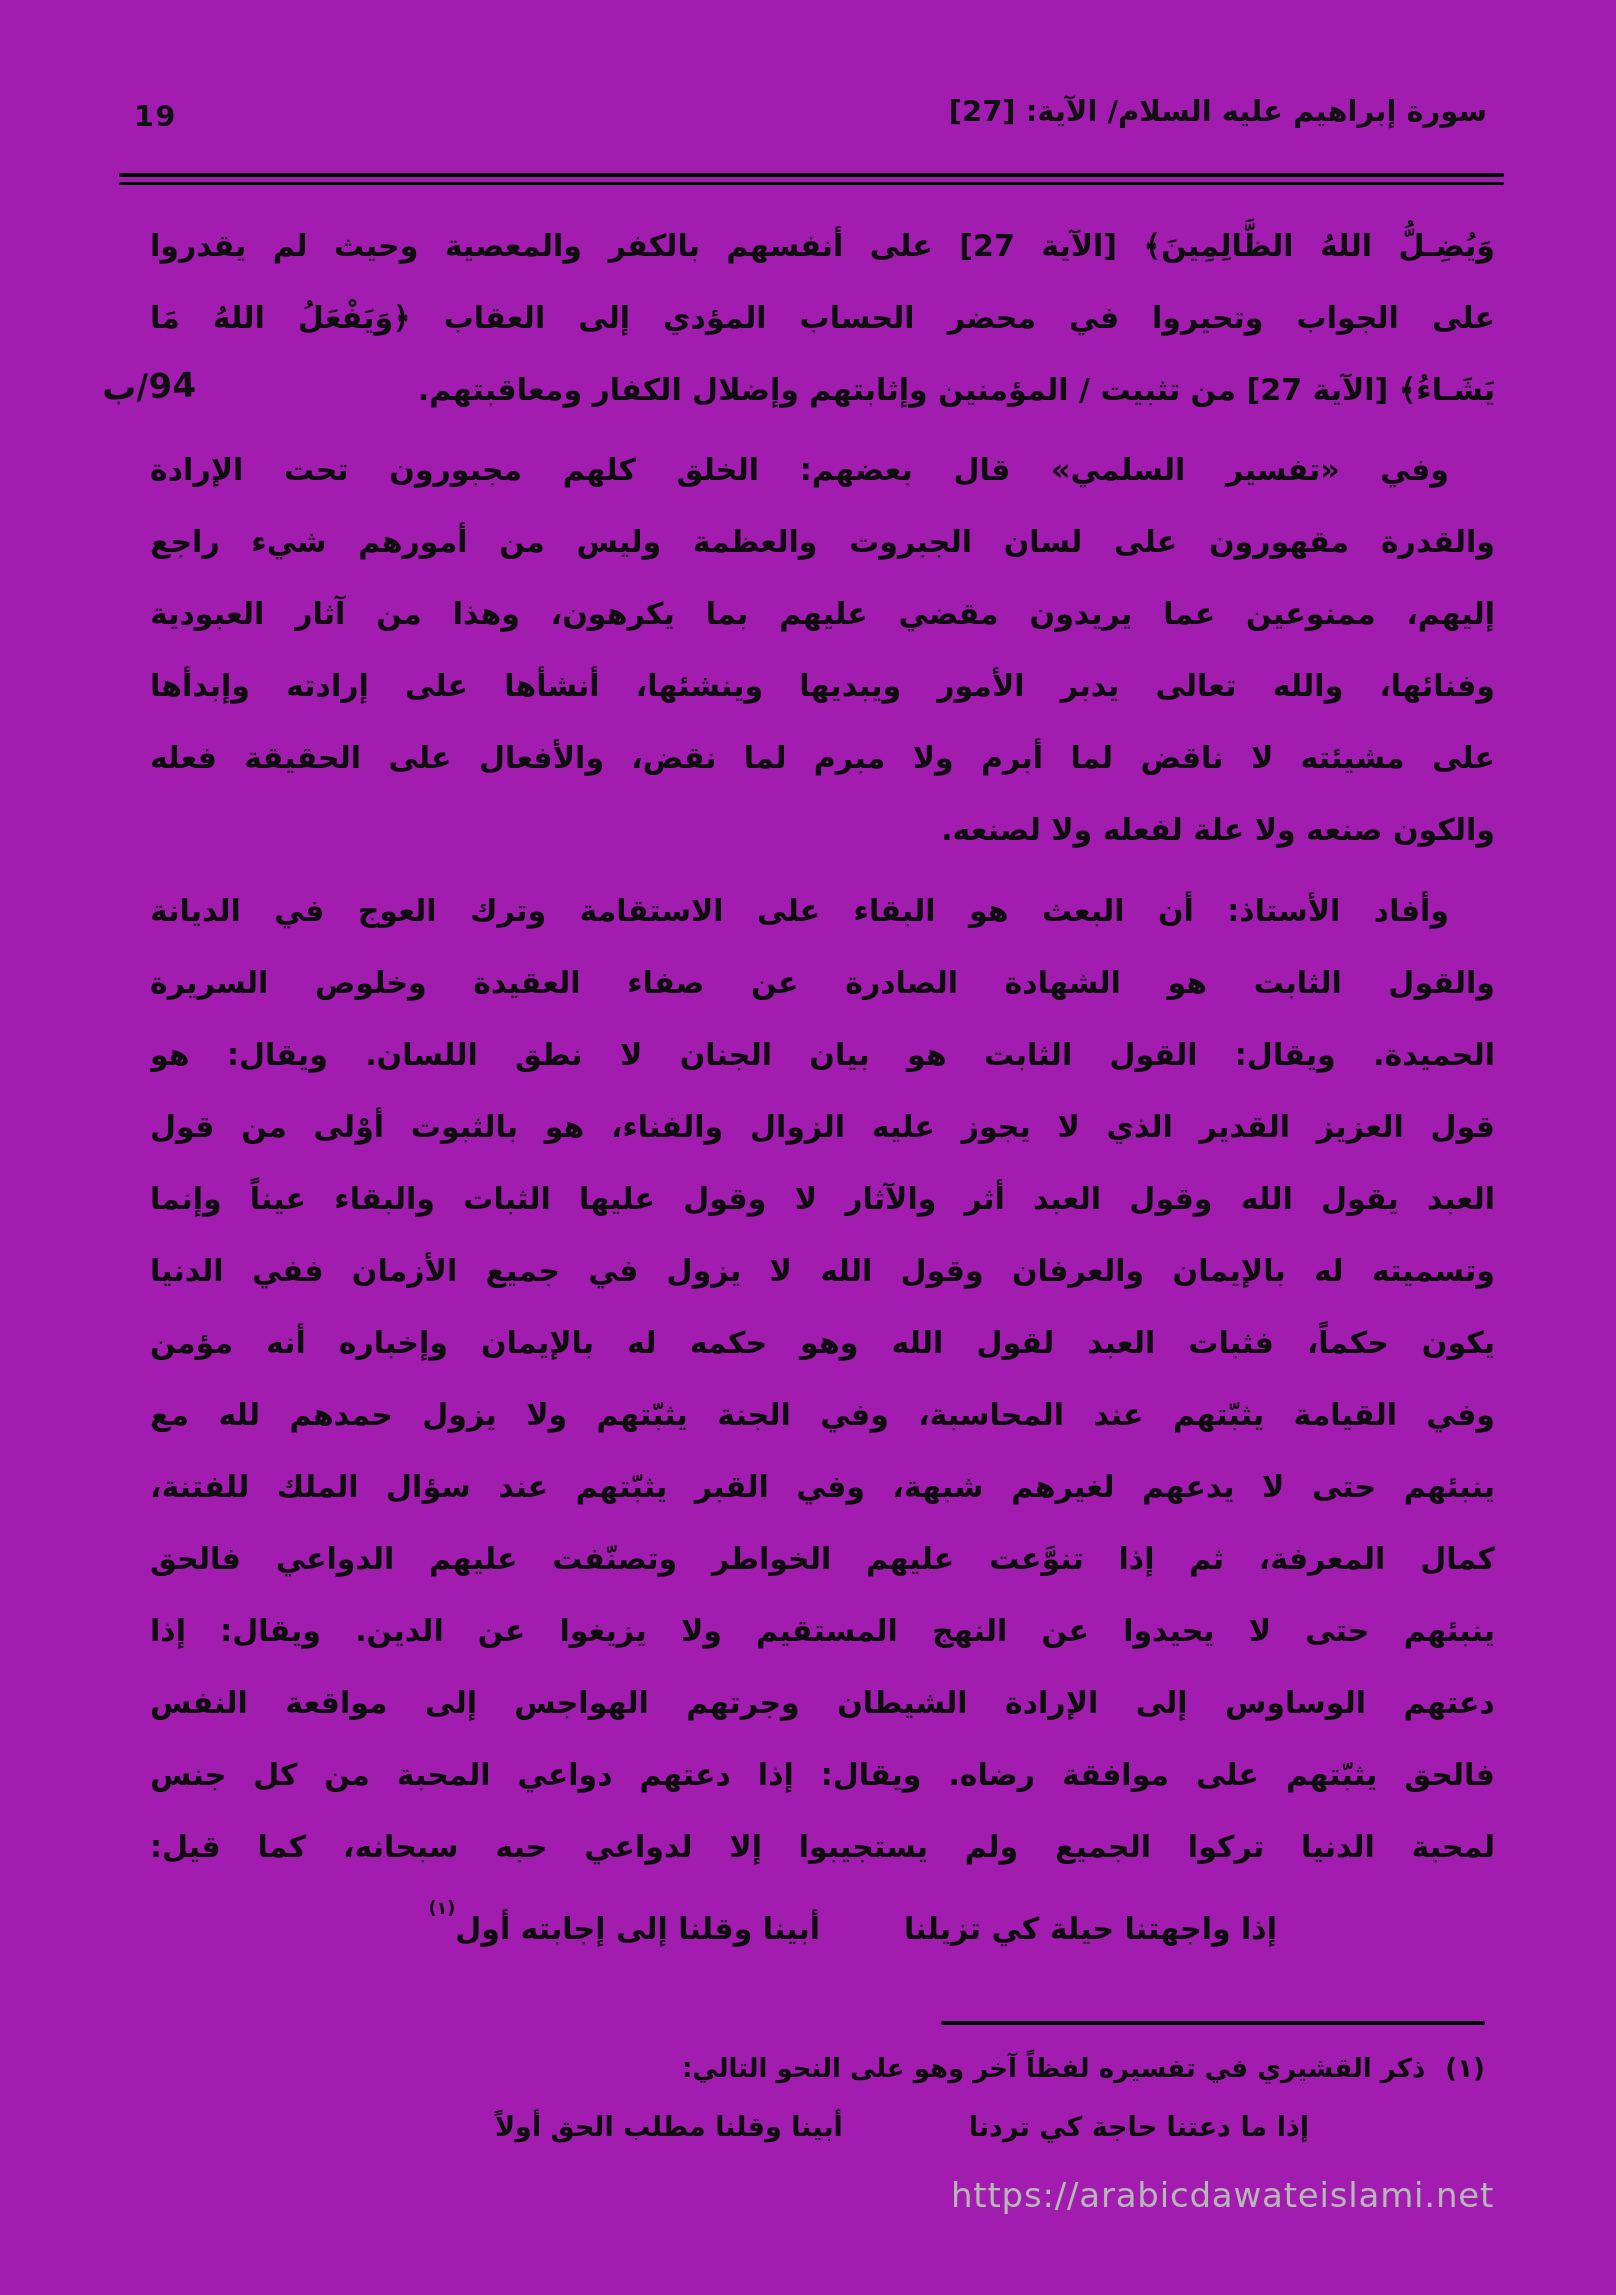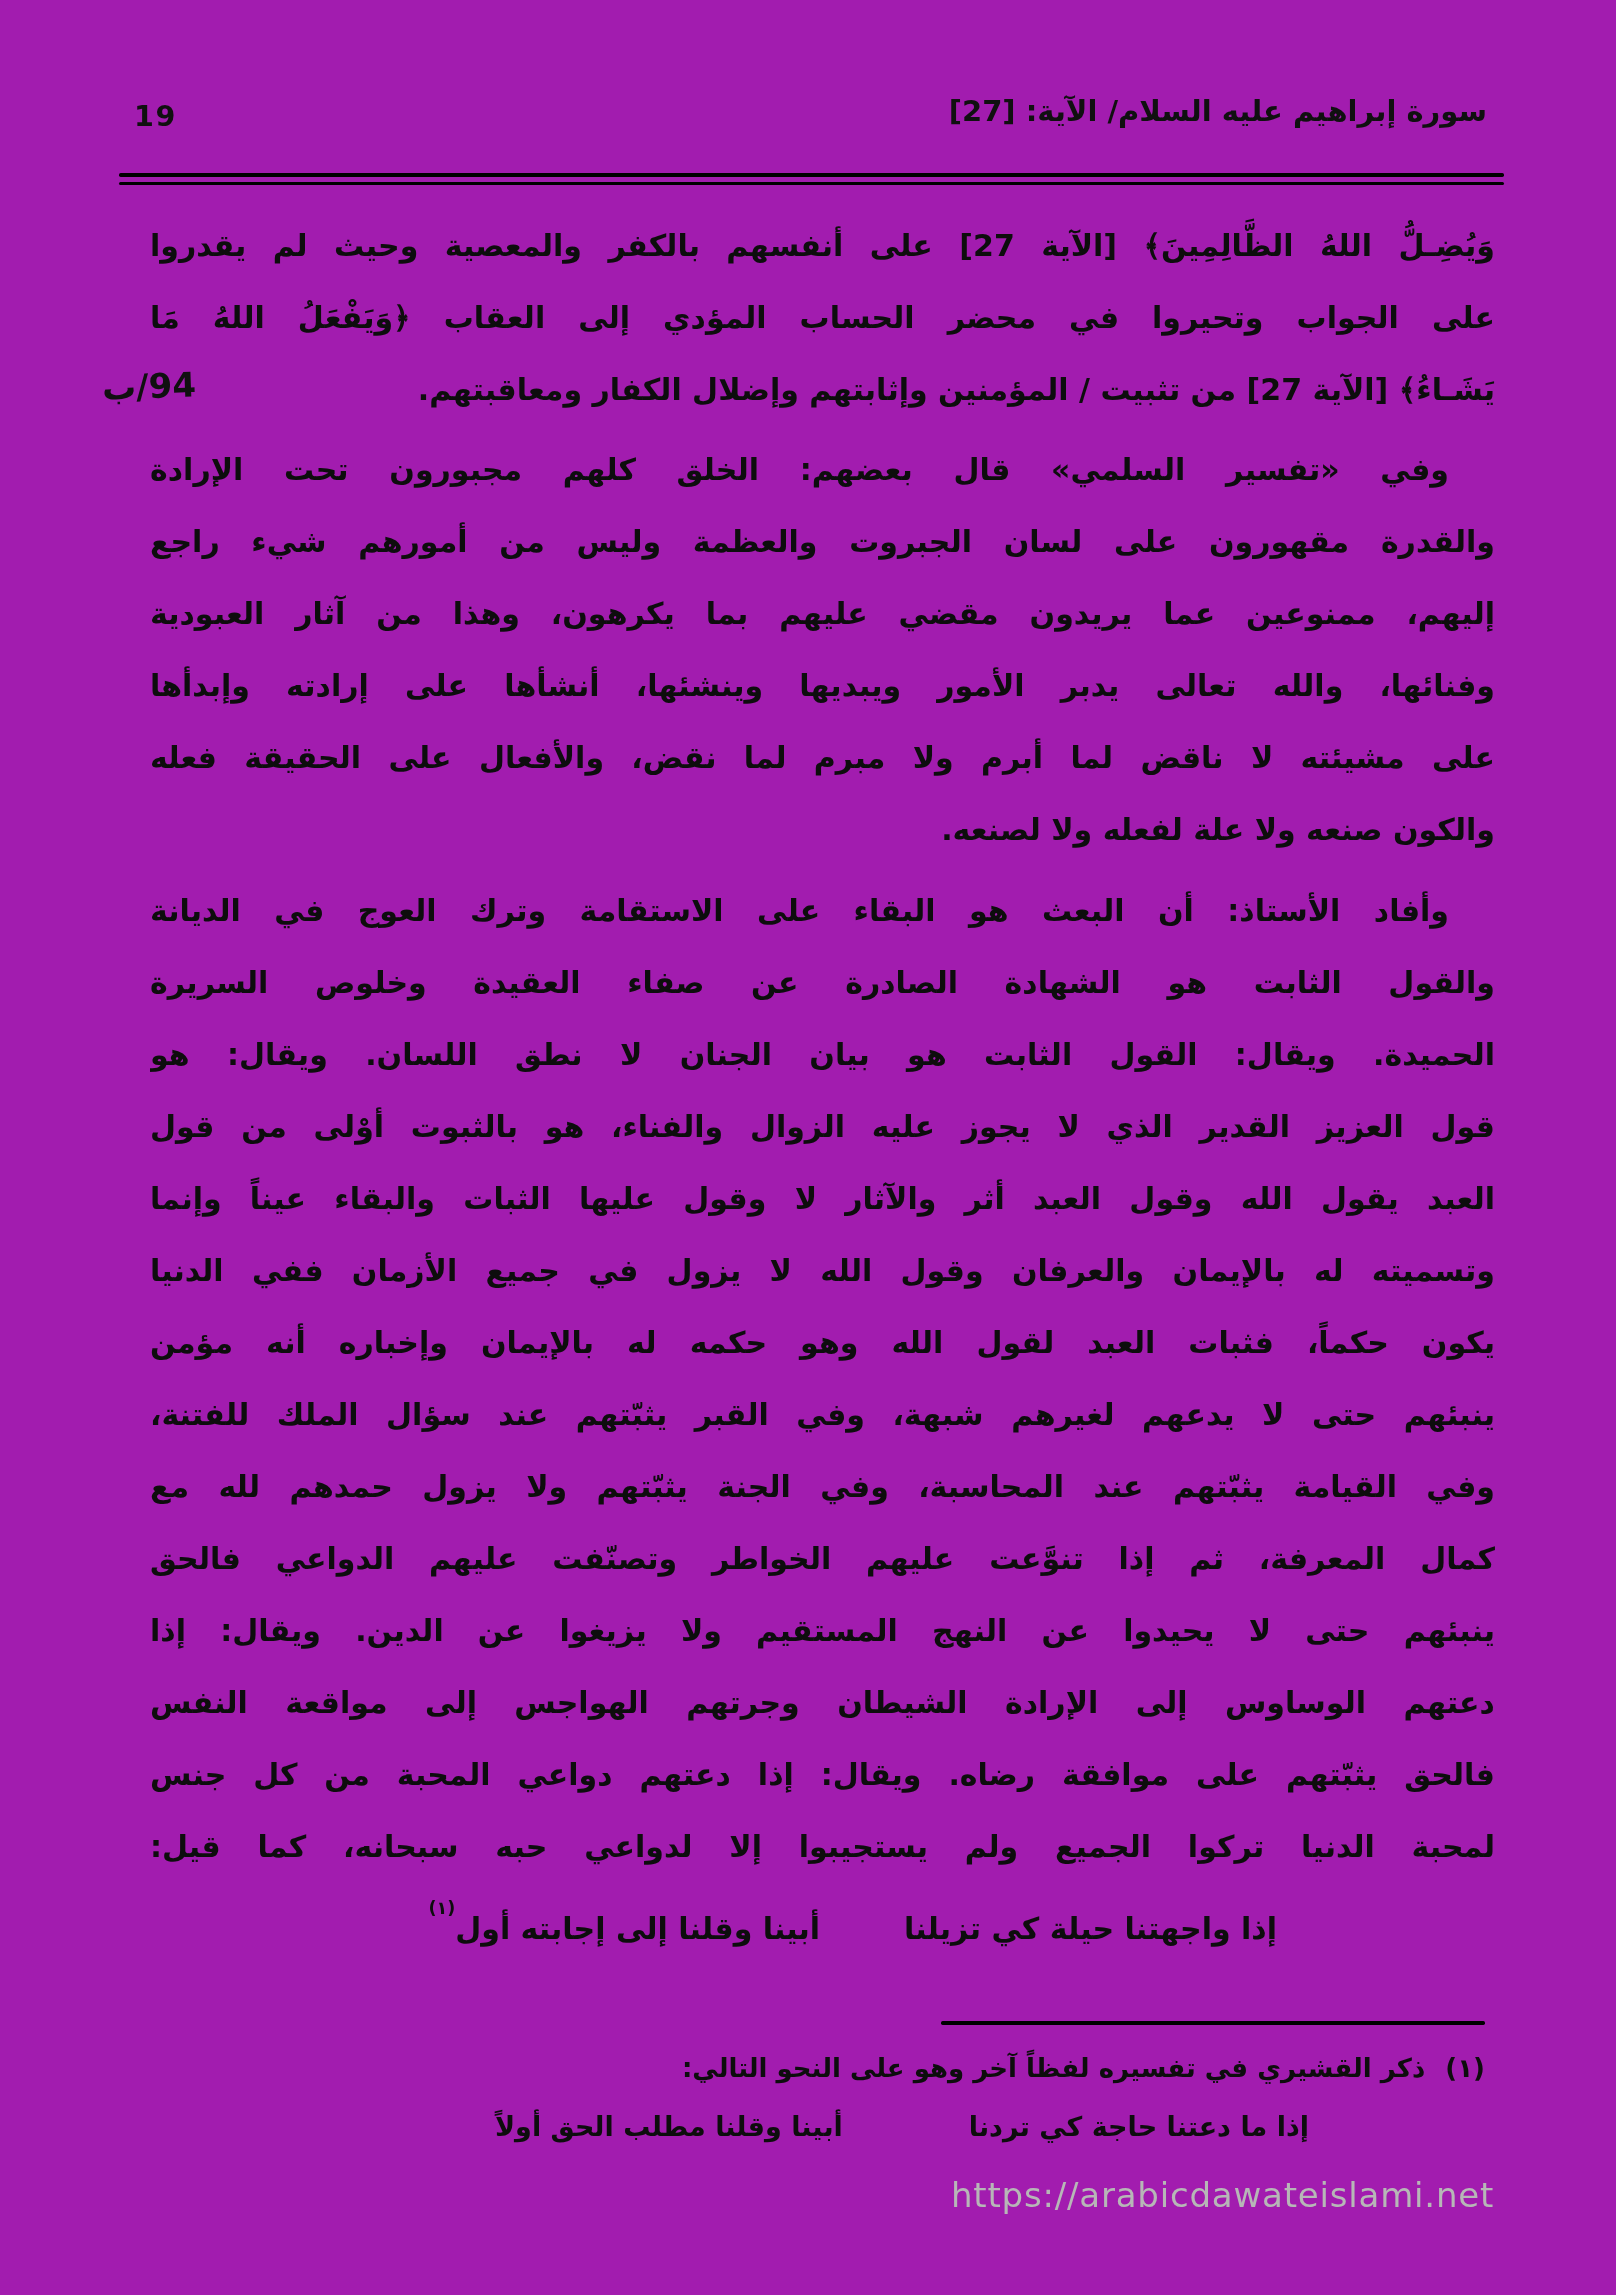--- a/index.html
+++ b/index.html
@@ -96,22 +96,22 @@
     <div class="ln jst">وفنائها، والله تعالى يدبر الأمور ويبديها وينشئها، أنشأها على إرادته وإبدأها</div>
     <div class="ln jst">على مشيئته لا ناقض لما أبرم ولا مبرم لما نقض، والأفعال على الحقيقة فعله</div>
     <div class="ln">والكون صنعه ولا علة لفعله ولا لصنعه.</div>
     <div class="ln jst ind pgap">وأفاد الأستاذ: أن البعث هو البقاء على الاستقامة وترك العوج في الديانة</div>
     <div class="ln jst">والقول الثابت هو الشهادة الصادرة عن صفاء العقيدة وخلوص السريرة</div>
     <div class="ln jst">الحميدة. ويقال: القول الثابت هو بيان الجنان لا نطق اللسان. ويقال: هو</div>
     <div class="ln jst">قول العزيز القدير الذي لا يجوز عليه الزوال والفناء، هو بالثبوت أوْلى من قول</div>
     <div class="ln jst">العبد يقول الله وقول العبد أثر والآثار لا وقول عليها الثبات والبقاء عيناً وإنما</div>
     <div class="ln jst">وتسميته له بالإيمان والعرفان وقول الله لا يزول في جميع الأزمان ففي الدنيا</div>
     <div class="ln jst">يكون حكماً، فثبات العبد لقول الله وهو حكمه له بالإيمان وإخباره أنه مؤمن</div>
+    <div class="ln jst">وفي القيامة يثبّتهم عند المحاسبة، وفي الجنة يثبّتهم ولا يزول حمدهم لله مع</div>
     <div class="ln jst">ينبئهم حتى لا يدعهم لغيرهم شبهة، وفي القبر يثبّتهم عند سؤال الملك للفتنة،</div>
-    <div class="ln jst">وفي القيامة يثبّتهم عند المحاسبة، وفي الجنة يثبّتهم ولا يزول حمدهم لله مع</div>
     <div class="ln jst">كمال المعرفة، ثم إذا تنوَّعت عليهم الخواطر وتصنّفت عليهم الدواعي فالحق</div>
     <div class="ln jst">ينبئهم حتى لا يحيدوا عن النهج المستقيم ولا يزيغوا عن الدين. ويقال: إذا</div>
     <div class="ln jst">دعتهم الوساوس إلى الإرادة الشيطان وجرتهم الهواجس إلى مواقعة النفس</div>
     <div class="ln jst">فالحق يثبّتهم على موافقة رضاه. ويقال: إذا دعتهم دواعي المحبة من كل جنس</div>
     <div class="ln jst">لمحبة الدنيا تركوا الجميع ولم يستجيبوا إلا لدواعي حبه سبحانه، كما قيل:</div>
 
     <div class="verse">
       <span>إذا واجهتنا حيلة كي تزيلنا</span>
       <span><span>أبينا وقلنا إلى إجابته أول</span><sup>(١)</sup></span>
     </div>

